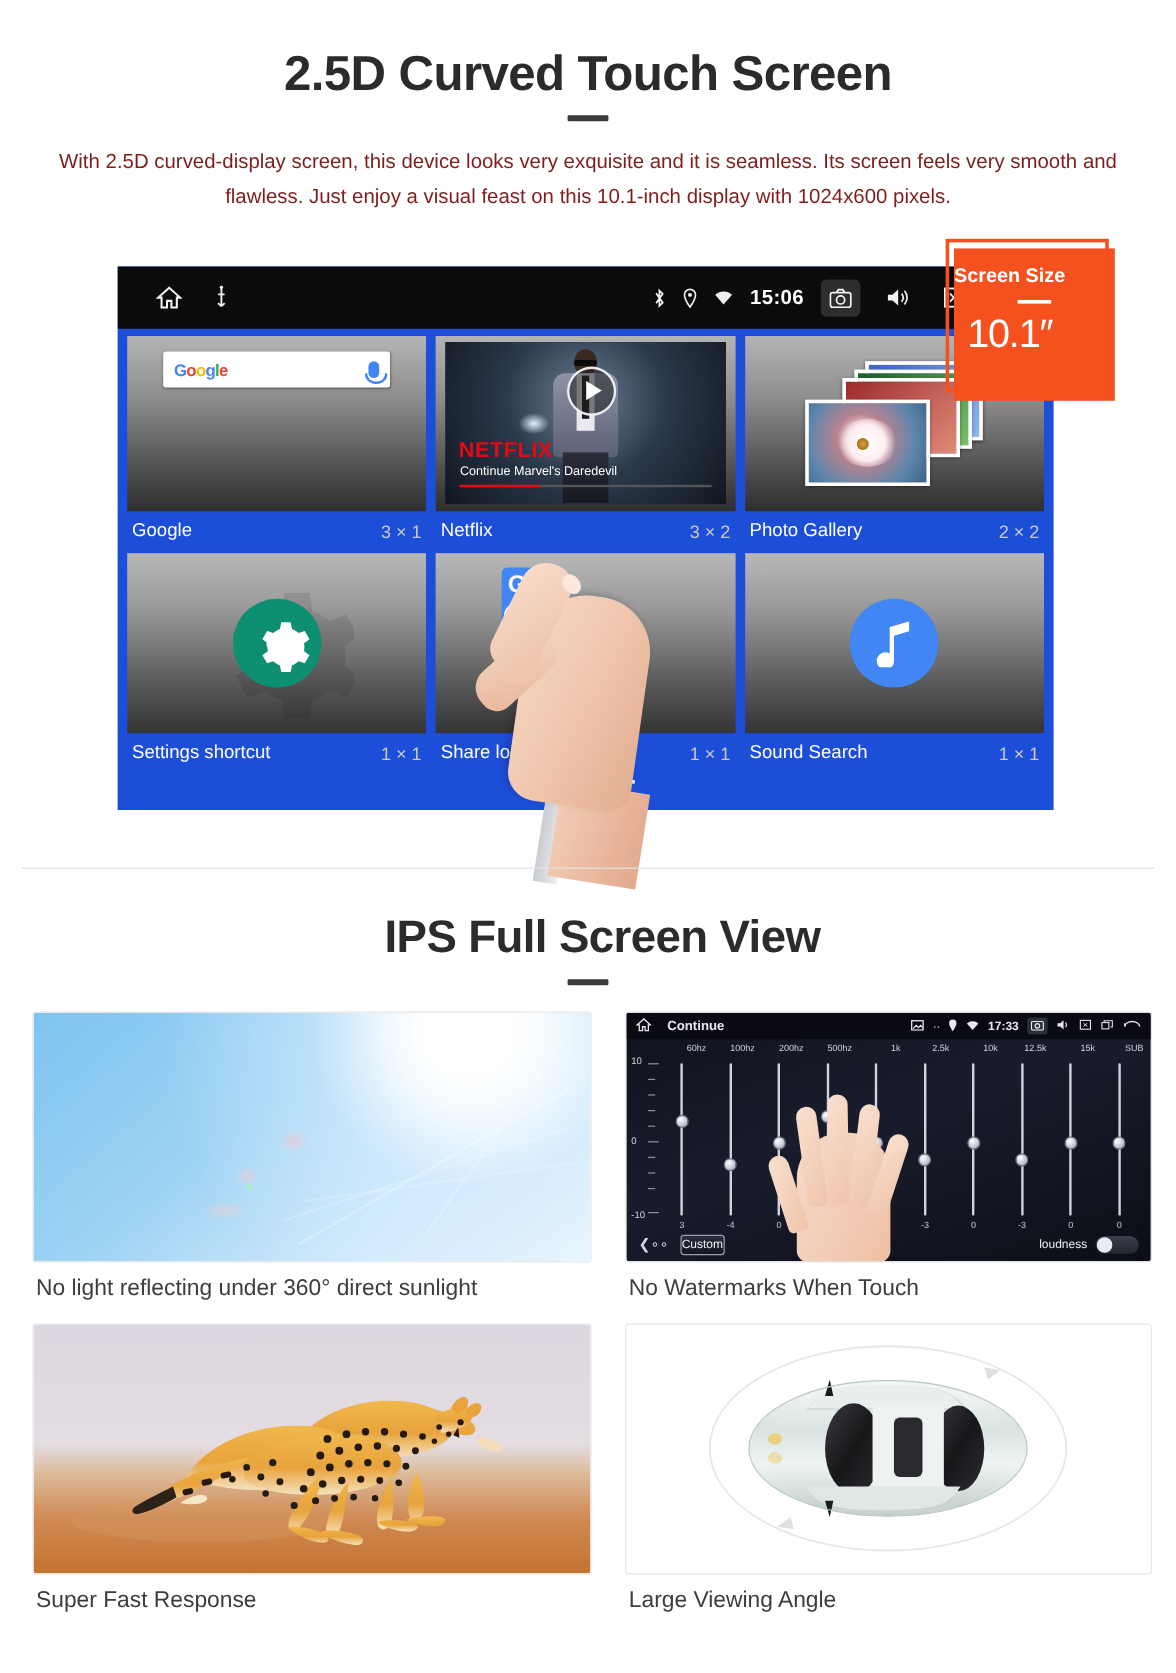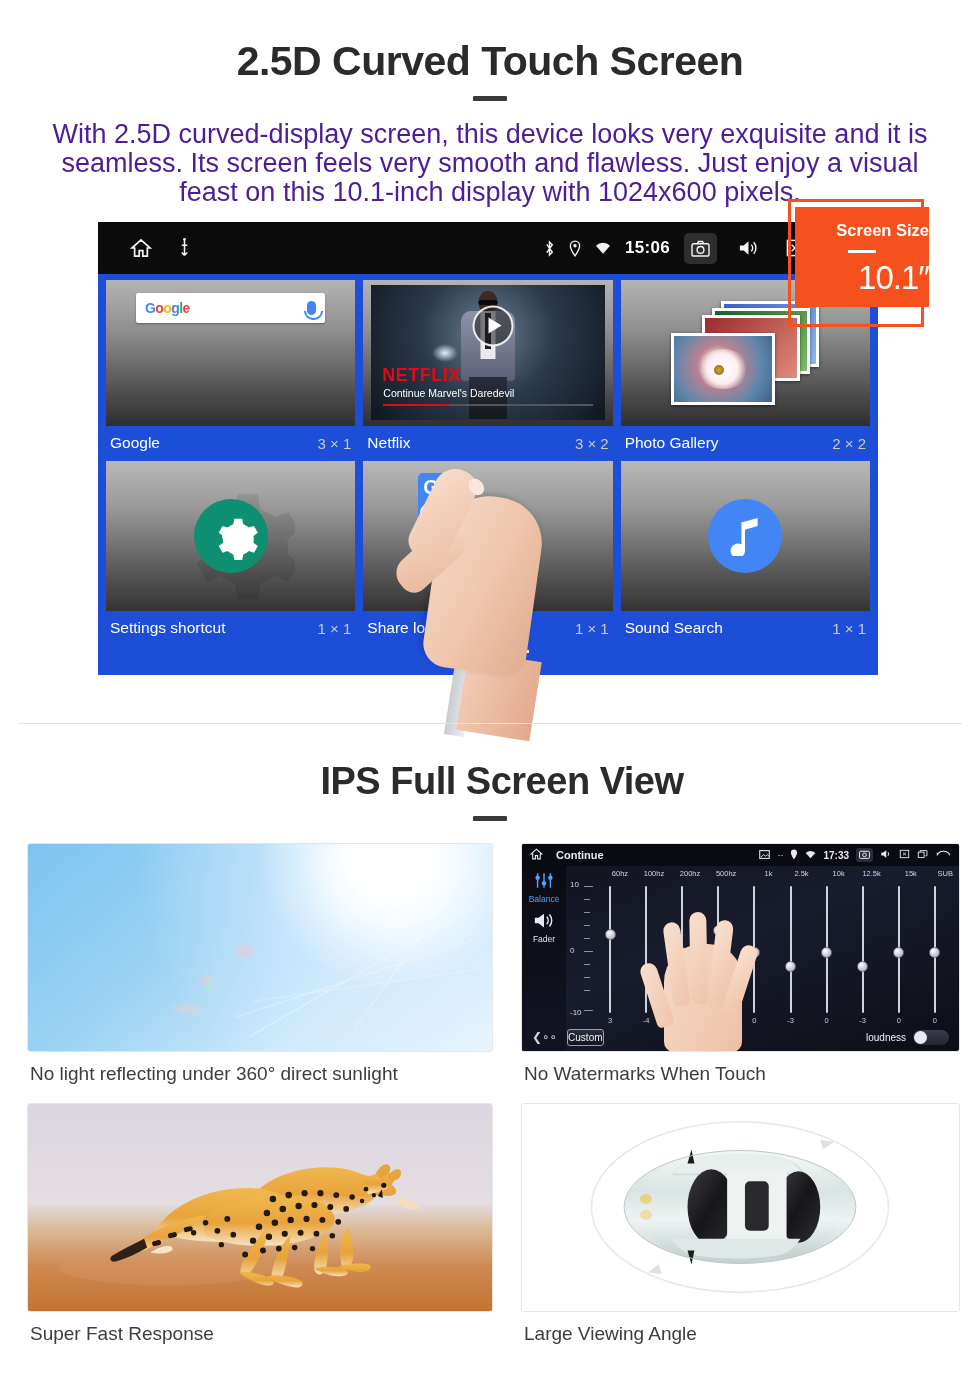--- a/index.html
+++ b/index.html
@@ -20,22 +20,22 @@
     letter-spacing: -0.5px;
   }
   .rule {
     position: absolute; left: 50%; transform: translateX(-50%);
     width: 34px; height: 5px; background: #3a3a3a; border-radius: 1px;
   }
   .rule.r1 { top: 96px; }
   .rule.r2 { top: 816px; }
   .sec1-desc {
     position: absolute; left: 42px; top: 120px; width: 896px;
-    text-align: center; font-size: 27px; line-height: 29px;
-    color: #4c1d95;
+    text-align: center; font-size: 17px; line-height: 29px;
+    color: #7f1d1d;
   }
 
   
   .device {
     position: absolute; left: 98px; top: 222px;
     width: 780px; height: 453px;
     background: #1d4ed8; overflow: hidden;
   }
   .statusbar {
     position: relative; height: 52px; width: 100%;
@@ -206,22 +206,22 @@
     position:absolute; left:52px; top:196px; width:20px; height:80px;
     background: linear-gradient(90deg,#c9ccd0,#eceef0); transform: rotate(9deg);
   }
 
   
   .badge-frame {
     position:absolute; left:788px; top:199px; width:136px; height:128px;
     border:3px solid #f4511e;
   }
   .badge {
-    position:absolute; left:795px; top:207px; width:134px; height:100px;
-    background:#f4511e; color:#fff; text-align:right;
+    position:absolute; left:795px; top:207px; width:134px; height:127px;
+    background:#f4511e; color:#fff; text-align:left;
   }
   .badge .bt { font-size:16.5px; font-weight:bold; margin-top:14px; }
   .badge .bline { width:28px; height:3px; background:#fff; margin:10px auto 6px auto; }
   .badge .bv { font-size:33px; font-weight:300; letter-spacing:-1px;padding-left:11px; }
 
   .divider { position:absolute; left:18px; top:723px; width:944px; height:1px; background:#e3e3e3; }
 
   
   .sec2-title {
     position:absolute; left:0; top:760px; width:980px; text-align:center;
@@ -593,43 +593,20 @@
           <span>
             <svg width="15" height="10" viewBox="0 0 22 14">
                 <path d="M2 9a9 6 0 0 1 18 0" stroke="#e8e8ee" stroke-width="1.7" fill="none"></path>
                 <path d="M2 9l0-4" stroke="#e8e8ee" stroke-width="1.7"></path>
               </svg>
           </span>
         </span>
       </div>
 
       <div class="eq-body">
-        <div class="eq-side">
-          <div>
-            <span>
-              <svg width="22" height="17" viewBox="0 0 24 18">
-                  <path d="M5 1v16M12 1v16M19 1v16" stroke="#4da3ff" stroke-width="1.6"></path>
-                  <circle cx="5" cy="6" r="2.4" fill="#4da3ff"></circle>
-                  <circle cx="12" cy="12" r="2.4" fill="#4da3ff"></circle>
-                  <circle cx="19" cy="6" r="2.4" fill="#4da3ff"></circle>
-                </svg>
-            </span>
-            <div class="lbl on">Balance</div>
-          </div>
-          <div style="margin-top:8px">
-            <span>
-              <svg width="22" height="17" viewBox="0 0 24 18">
-                  <path d="M2 6h4l6-4.5v15L6 12H2z" fill="#e8e8ee"></path>
-                  <path d="M15 5a6 6 0 0 1 0 8" stroke="#e8e8ee" stroke-width="1.6" fill="none"></path>
-                  <path d="M18 2.5a10 10 0 0 1 0 13" stroke="#e8e8ee" stroke-width="1.6" fill="none"></path>
-                </svg>
-            </span>
-            <div class="lbl off">Fader</div>
-          </div>
-        </div>
 
         <div class="eq-main">
           <div class="eq-freqs">
             <span>60hz</span>
             <span>100hz</span>
             <span>200hz</span>
             <span>500hz</span>
             <span>1k</span>
             <span>2.5k</span>
             <span>10k</span>

